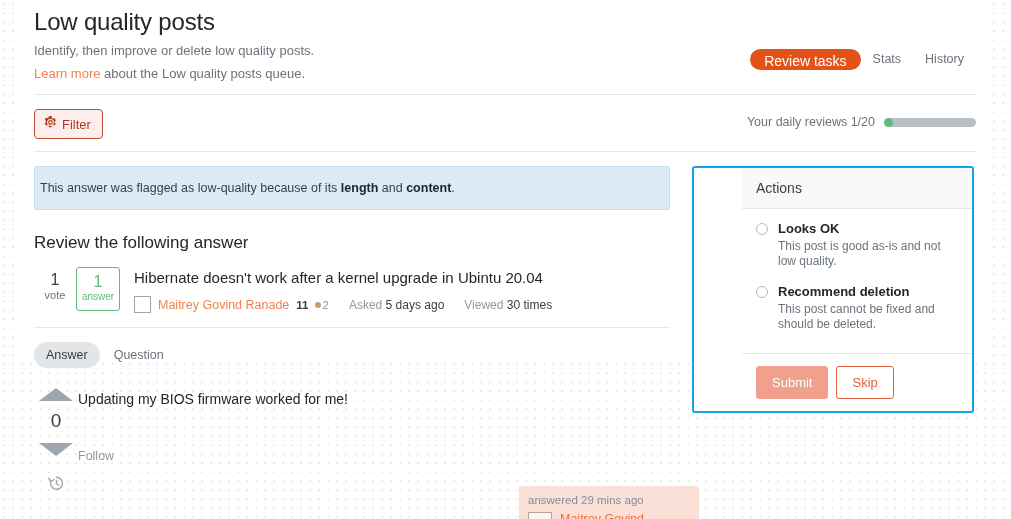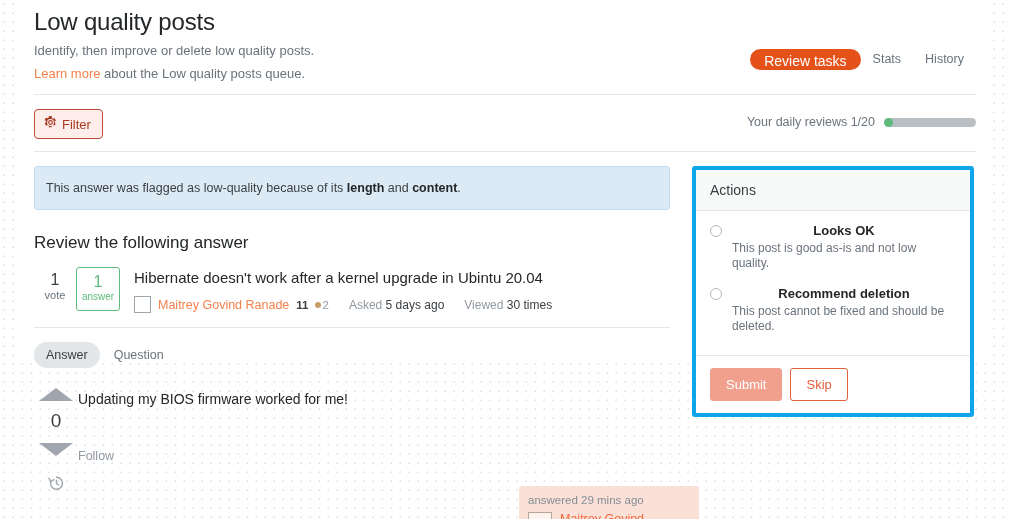--- a/index.html
+++ b/index.html
@@ -163,21 +163,21 @@
     flex: none;
   }
 
   
   .notice {
     background: #dceaf5;
     border: 1px solid #c3dcee;
     border-radius: 3px;
     color: #3b4045;
     font-size: 12.5px;
-    padding: 13px 11px;
+    padding: 13px 5px;
     line-height: 16px;
     box-sizing: border-box;
   }
   .notice b { font-weight: bold; color: #242729; }
 
   .section-title {
     font-size: 17px;
     font-weight: normal;
     color: #242729;
     margin: 22px 0 14px 0;
@@ -361,24 +361,25 @@
   .sig-name {
     color: #f4673b;
     text-decoration: none;
     font-size: 12.5px;
     line-height: 15px;
     display: block;
   }
 
   
   .actions-panel {
-    border: 4px solid #0ea5e9;
+    border: 2px solid #0ea5e9;
     border-radius: 3px;
     background: #ffffff;
     box-sizing: border-box;
+    padding-left: 48px;
   }
   .actions-head {
     background: #f8f9f9;
     border-bottom: 1px solid #e4e6e8;
     padding: 12px 14px;
     font-size: 14px;
     color: #3b4045;
   }
   .actions-list { padding: 12px 14px 6px 14px; }
   .action-item {
@@ -397,21 +398,20 @@
     cursor: pointer;
   }
   .action-title {
     font-size: 13px;
     font-weight: bold;
     color: #242729;
     line-height: 16px;
     display: block;
     margin-bottom: 2px;
     cursor: pointer;
-    text-align: center;
   }
   .action-desc {
     font-size: 12px;
     color: #6a737c;
     line-height: 15px;
     display: block;
   }
   .actions-foot {
     border-top: 1px solid #e4e6e8;
     padding: 12px 14px;

